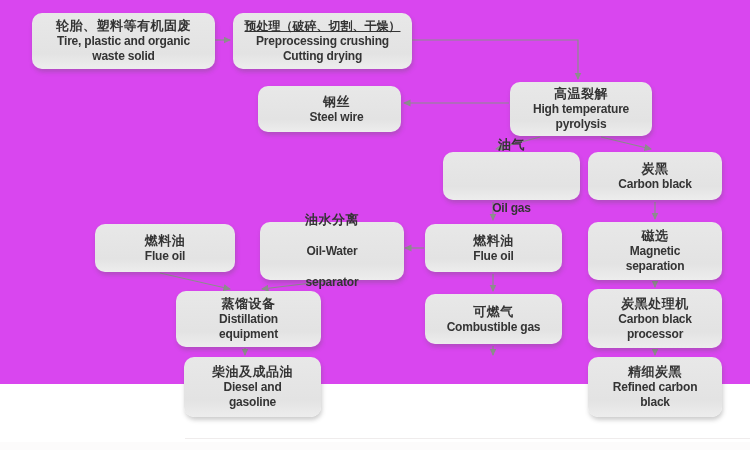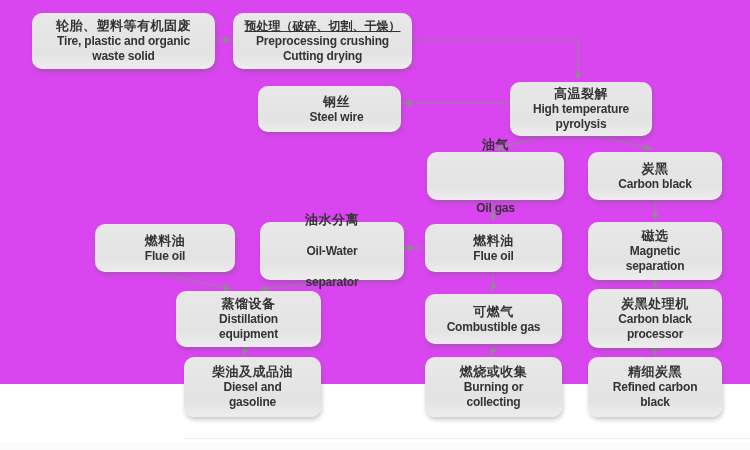--- a/index.html
+++ b/index.html
@@ -87,21 +87,21 @@
     </div>
     <div class="node" style="left: 258px; top: 86px; width: 143px; height: 46px; padding-left: 18px;">
       <div class="zh">钢丝</div>
       <div class="en">Steel wire</div>
     </div>
     <div class="node" style="left: 510px; top: 82px; width: 142px; height: 54px;">
       <div class="zh">高温裂解</div>
       <div class="en">High temperature</div>
       <div class="en">pyrolysis</div>
     </div>
-    <div class="node" style="left: 427px; top: 152px; width: 137px; height: 48px; gap: 48px;">
+    <div class="node" style="left: 443px; top: 152px; width: 137px; height: 48px; gap: 48px;">
       <div class="zh">油气</div>
       <div class="en">Oil gas</div>
     </div>
     <div class="node" style="left: 588px; top: 152px; width: 134px; height: 48px;">
       <div class="zh">炭黑</div>
       <div class="en">Carbon black</div>
     </div>
     <div class="node" style="left: 95px; top: 224px; width: 140px; height: 48px;">
       <div class="zh">燃料油</div>
       <div class="en">Flue oil</div>
@@ -132,23 +132,18 @@
     <div class="node" style="left: 588px; top: 289px; width: 134px; height: 59px;">
       <div class="zh">炭黑处理机</div>
       <div class="en">Carbon black</div>
       <div class="en">processor</div>
     </div>
     <div class="node" style="left: 184px; top: 357px; width: 137px; height: 60px;">
       <div class="zh">柴油及成品油</div>
       <div class="en">Diesel and</div>
       <div class="en">gasoline</div>
     </div>
-    <div class="node" style="left: 425px; top: 357px; width: 137px; height: 60px;">
-      <div class="zh">燃烧或收集</div>
-      <div class="en">Burning or</div>
-      <div class="en">collecting</div>
-    </div>
     <div class="node" style="left: 588px; top: 357px; width: 134px; height: 60px;">
       <div class="zh">精细炭黑</div>
       <div class="en">Refined carbon</div>
       <div class="en">black</div>
     </div>
   </div>
 
 </body></html>

